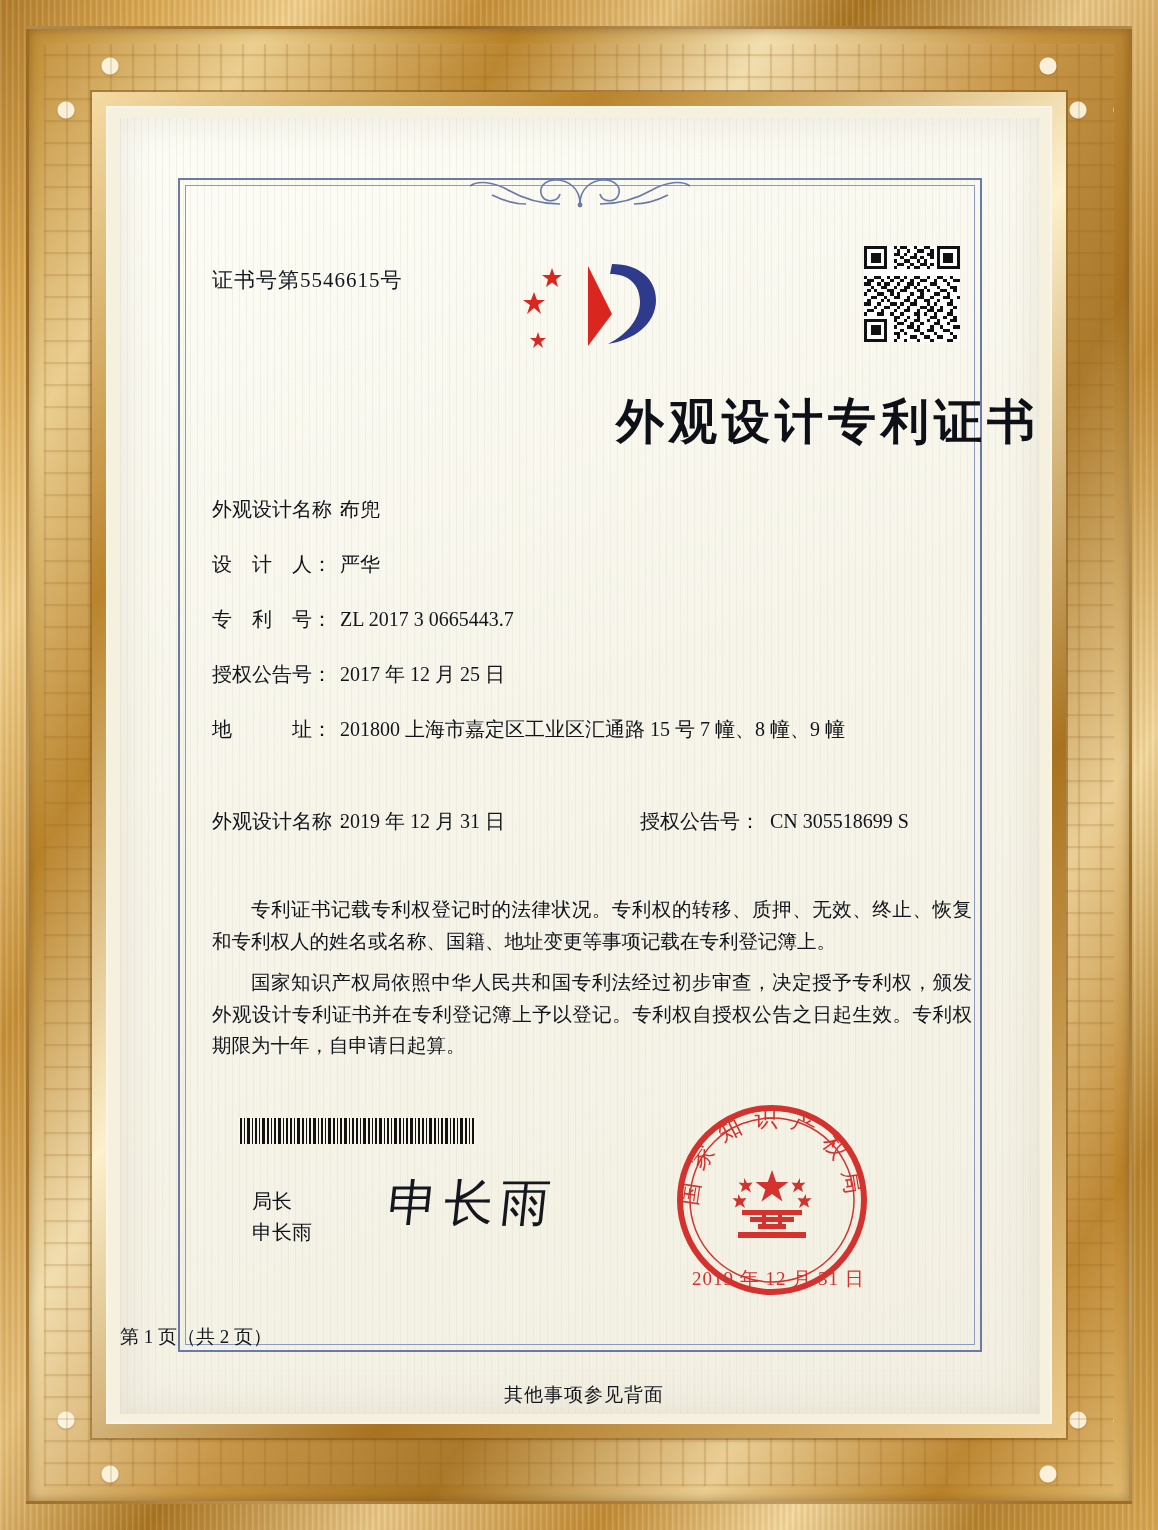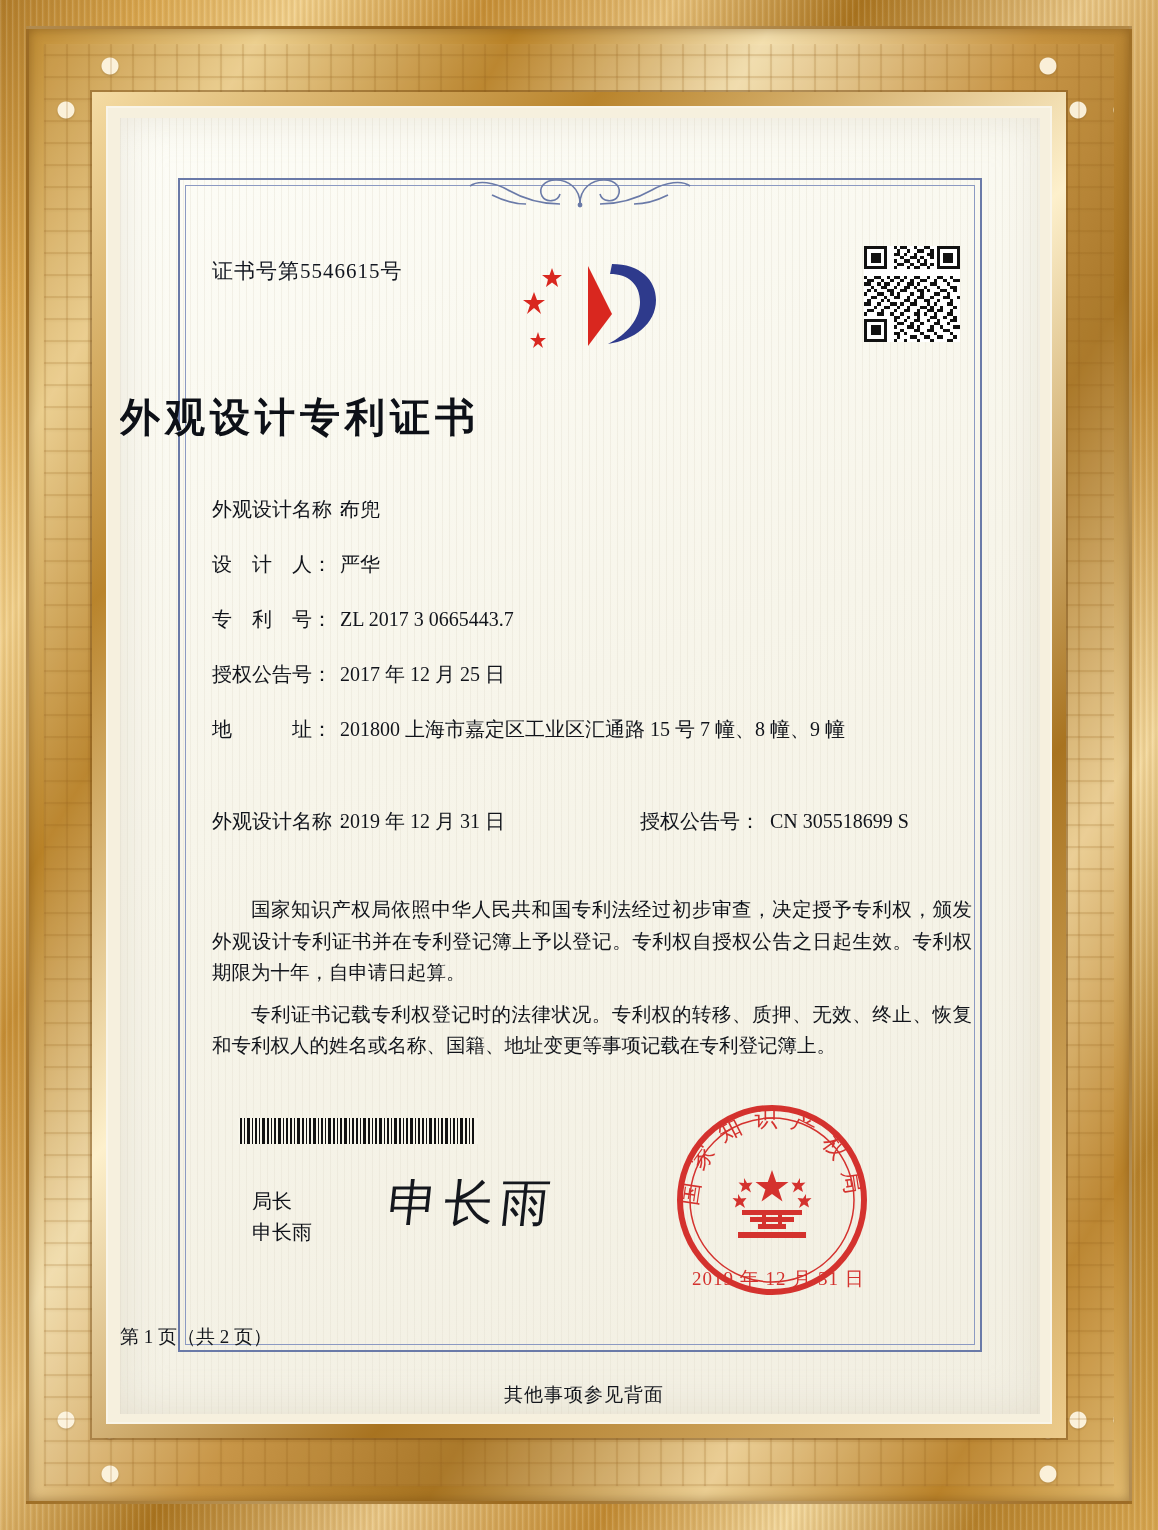--- a/index.html
+++ b/index.html
@@ -119,21 +119,21 @@
     top: 46px;
     transform: translateX(-50%);
     width: 300px;
     height: 46px;
   }
 
   
   .cert-no {
     position: absolute;
     left: 92px;
-    top: 139px;
+    top: 148px;
     font-size: 21px;
     color: #12161f;
     letter-spacing: 1px;
     white-space: nowrap;
   }
   .logo {
     position: absolute;
     left: 396px;
     top: 128px;
     width: 170px;
@@ -145,22 +145,22 @@
     top: 128px;
     width: 96px;
     height: 96px;
   }
 
   
   .title {
     position: absolute;
     left: 0; right: 0;
     top: 272px;
-    text-align: left;
-    font-size: 40px;
+    text-align: right;
+    font-size: 48px;
     font-weight: bold;
     letter-spacing: 5px;
     color: #0d1017;
     font-family: "DejaVu Serif", "Liberation Serif", serif;
   }
 
   
   .fields {
     position: absolute;
     left: 92px;
@@ -531,22 +531,22 @@
     <div class="field-row two-col">
       <span class="field-label">外观设计名称：</span>
       <span class="field-value">2019 年 12 月 31 日</span>
       <span class="label2">授权公告号：</span>
       <span>CN 305518699 S</span>
     </div>
 
   </div>
 
   <div class="paragraphs">
+    <p>专利证书记载专利权登记时的法律状况。专利权的转移、质押、无效、终止、恢复和专利权人的姓名或名称、国籍、地址变更等事项记载在专利登记簿上。</p>
     <p>国家知识产权局依照中华人民共和国专利法经过初步审查，决定授予专利权，颁发外观设计专利证书并在专利登记簿上予以登记。专利权自授权公告之日起生效。专利权期限为十年，自申请日起算。</p>
-    <p>专利证书记载专利权登记时的法律状况。专利权的转移、质押、无效、终止、恢复和专利权人的姓名或名称、国籍、地址变更等事项记载在专利登记簿上。</p>
   </div>
 
   <svg class="barcode" viewBox="0 0 240 26" shape-rendering="crispEdges">
     <rect width="240" height="26" fill="#f7f5ea"></rect>
     <g fill="#111">
       <rect x="2" y="0" width="2" height="26"></rect>
         <rect x="6" y="0" width="1" height="26"></rect>
       <rect x="9" y="0" width="3" height="26"></rect>
         <rect x="14" y="0" width="1" height="26"></rect>
       <rect x="17" y="0" width="2" height="26"></rect>

